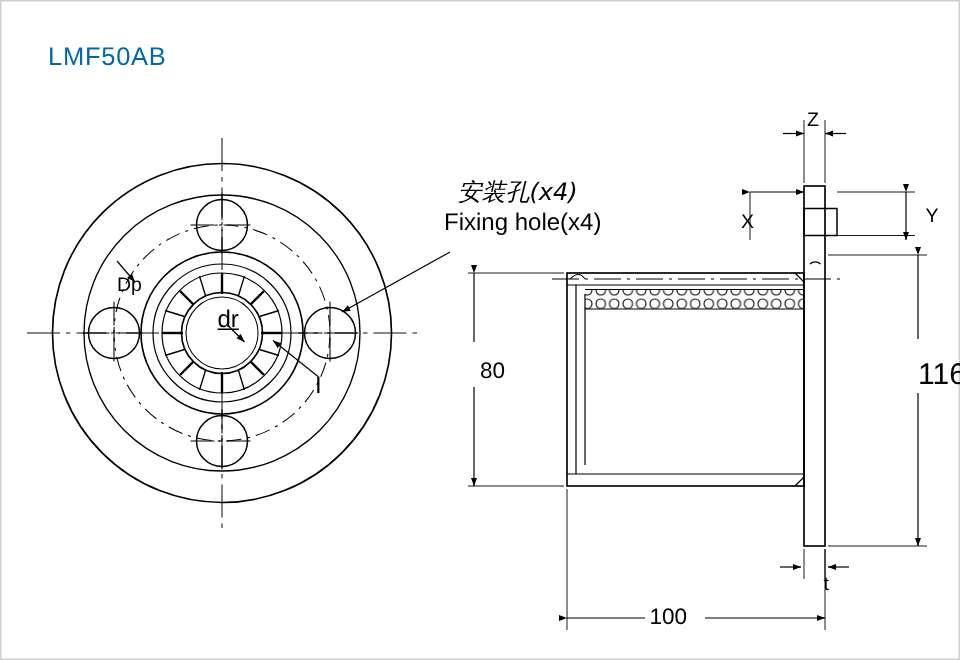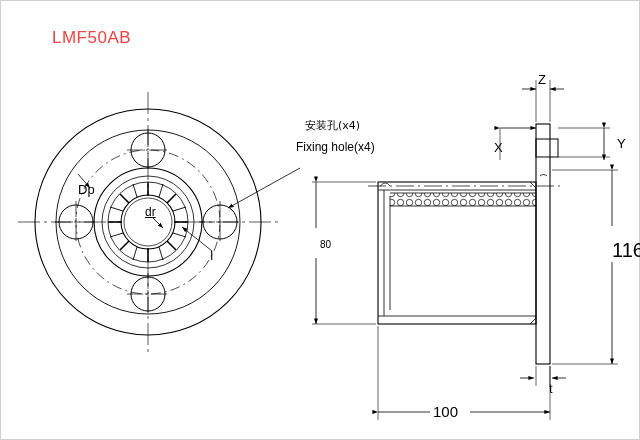--- a/index.html
+++ b/index.html
@@ -14,32 +14,31 @@
   .frame {
     position:absolute; left:0; top:0; width:640px; height:440px;
     border:1px solid #cfcfcf;
     box-sizing:border-box;
   }
   .title {
     position:absolute;
     left:32px; top:28px;
     font-size:17px;
     letter-spacing:0.5px;
-    color:#ef4444;
-    margin-left:20px;
+    color:#0369a1;
   }
   svg { position:absolute; left:0; top:0; }
   .lbl {
     position:absolute;
     font-size:13px;
     color:#000;
     white-space:nowrap;
   }
-  .lbl.sm { font-size:12px; }
-  .lbl.cjk { font-family:"DejaVu Sans", sans-serif; font-size:11px; }
+  .lbl.sm { font-size:16px; }
+  .lbl.cjk { font-family:"DejaVu Sans", sans-serif; font-size:16px;font-style:italic; }
 </style>
 </head>
 <body>
 
 <div class="frame"></div>
 
 <div class="title">LMF50AB</div>
 
 <svg width="640" height="440" viewBox="0 0 640 440">
   <defs>
@@ -190,16 +189,16 @@
 <div class="lbl cjk" style="left:305px; top:118px;">安装孔(x4)</div>
 <div class="lbl sm" style="left:296px; top:140px;">Fixing hole(x4)</div>
 
 <div class="lbl" style="left:78px; top:182px;">Dp</div>
 <div class="lbl sm" style="left:145px; top:205px;text-decoration:underline;">dr</div>
 <div class="lbl sm" style="left:210px; top:249px;">I</div>
 
 <div class="lbl" style="left:538px; top:72px;">Z</div>
 <div class="lbl" style="left:494px; top:140px;">X</div>
 <div class="lbl" style="left:617px; top:136px;">Y</div>
-<div class="lbl" style="left:320px; top:239px; font-size:10px;">80</div>
+<div class="lbl" style="left:320px; top:239px; font-size:15px;">80</div>
 <div class="lbl" style="left:612px; top:239px; font-size:20px;">116</div>
 <div class="lbl" style="left:549px; top:381px;">t</div>
 <div class="lbl" style="left:433px; top:403px; font-size:15px;text-align:center;">100</div>
 
 </body></html>

